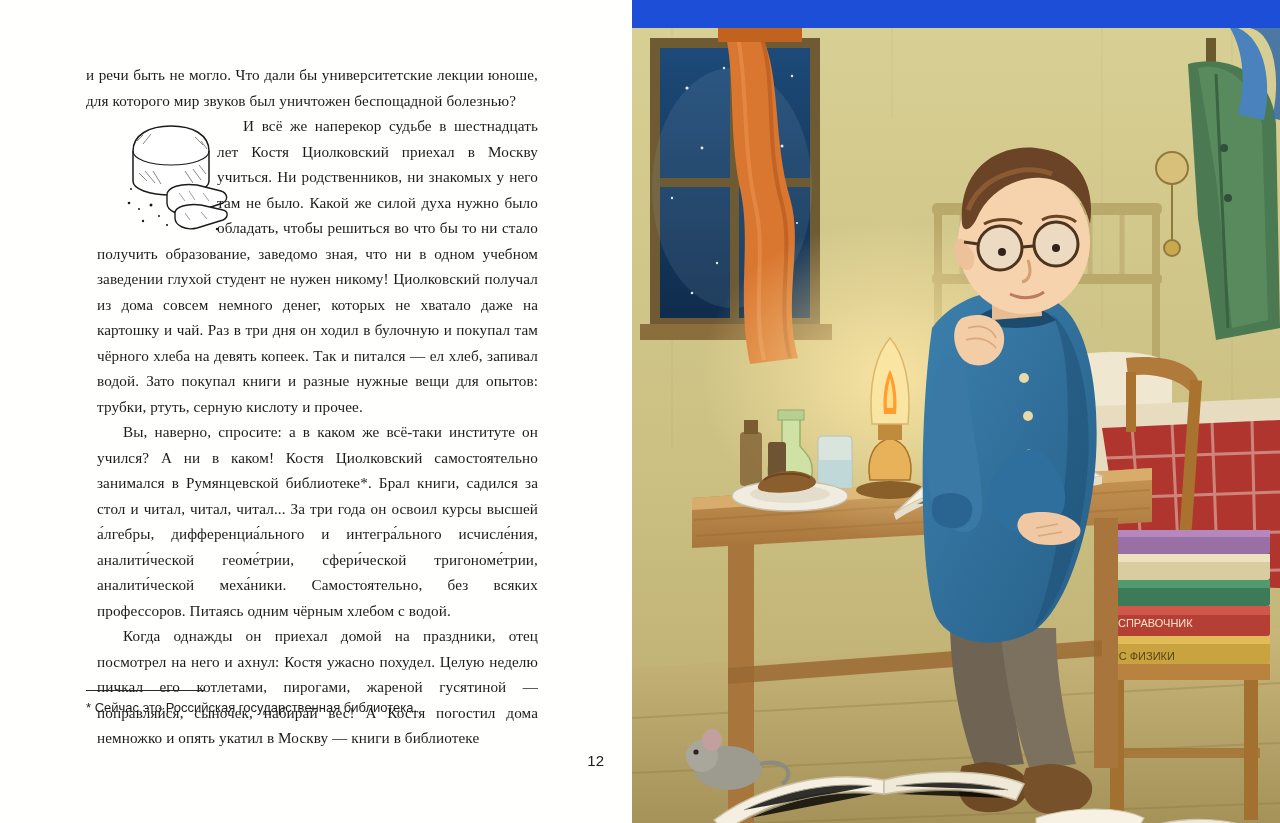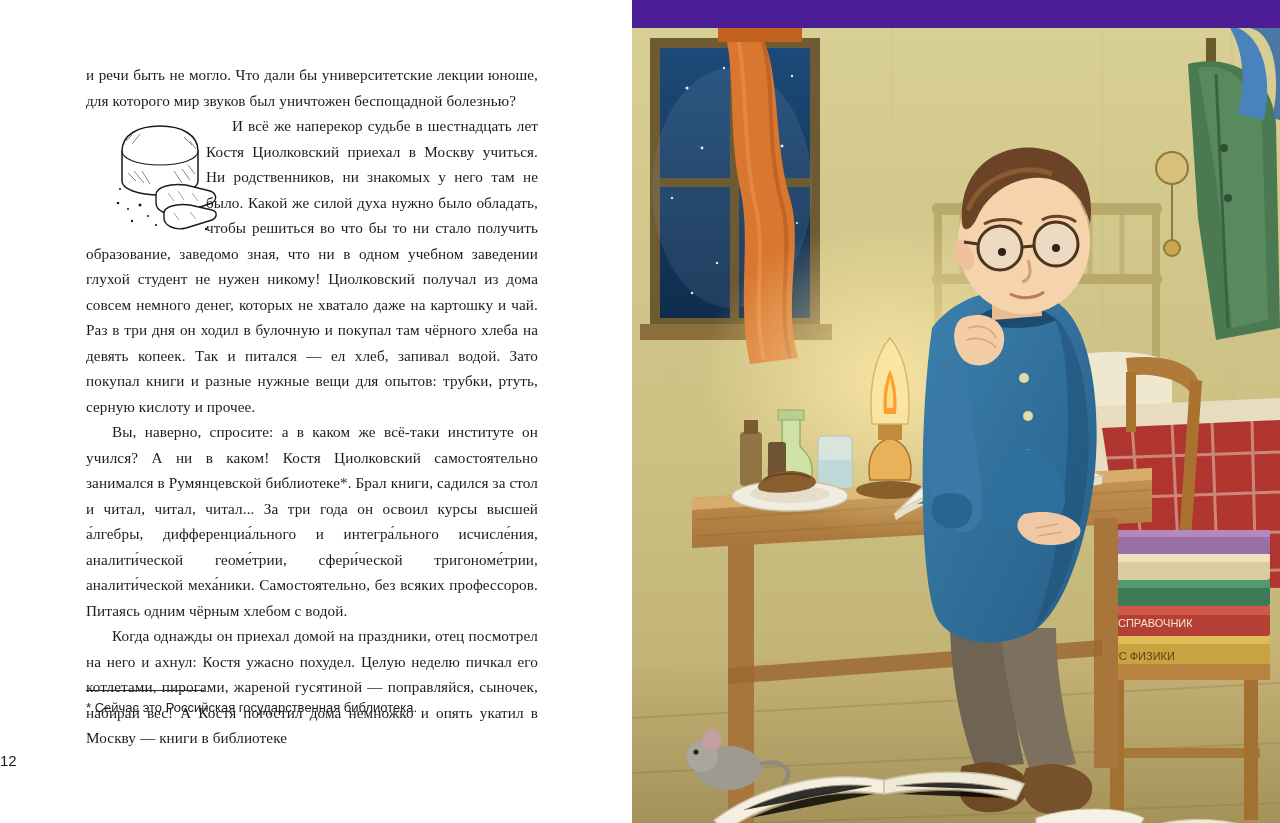--- a/index.html
+++ b/index.html
@@ -5,21 +5,21 @@
   html, body {
     margin: 0;
     padding: 0;
     background: #ffffff;
   }
   .page {
     position: relative;
     width: 1280px;
     height: 823px;
     overflow: hidden;
-    background: #4c1d95;
+    background: #1d4ed8;
     font-family: "Liberation Serif", serif;
     text-decoration: underline;
   }
 
   
   .text-page {
     position: absolute;
     left: 0;
     top: 0;
     width: 632px;
@@ -34,21 +34,21 @@
   }
   .para {
     margin: 0;
     font-size: 15.2px;
     line-height: 25.5px;
     text-align: justify;
     color: #1b1b1b;
     letter-spacing: 0.1px;
   }
   .para.indent { text-indent: 26px; }
-  .para + .para { margin-top: 0; }
+  .para + .para { margin-top: 0; margin-left: 11px; }
 
   
   .bread-float {
     float: left;
     width: 110px;
     height: 118px;
     margin: 4px 10px 2px 0;
     shape-outside: margin-box;
   }
 
@@ -69,21 +69,21 @@
     font-family: "Liberation Sans", sans-serif;
     font-size: 13px;
     line-height: 16px;
     color: #1b1b1b;
   }
   .folio {
     position: absolute;
     left: 0;
     top: 752px;
     width: 604px;
-    text-align: left;
+    text-align: right;
     font-family: "Liberation Sans", sans-serif;
     font-size: 15px;
     color: #1b1b1b;
   }
 
   
   .art-page {
     position: absolute;
     left: 632px;
     top: 0;

